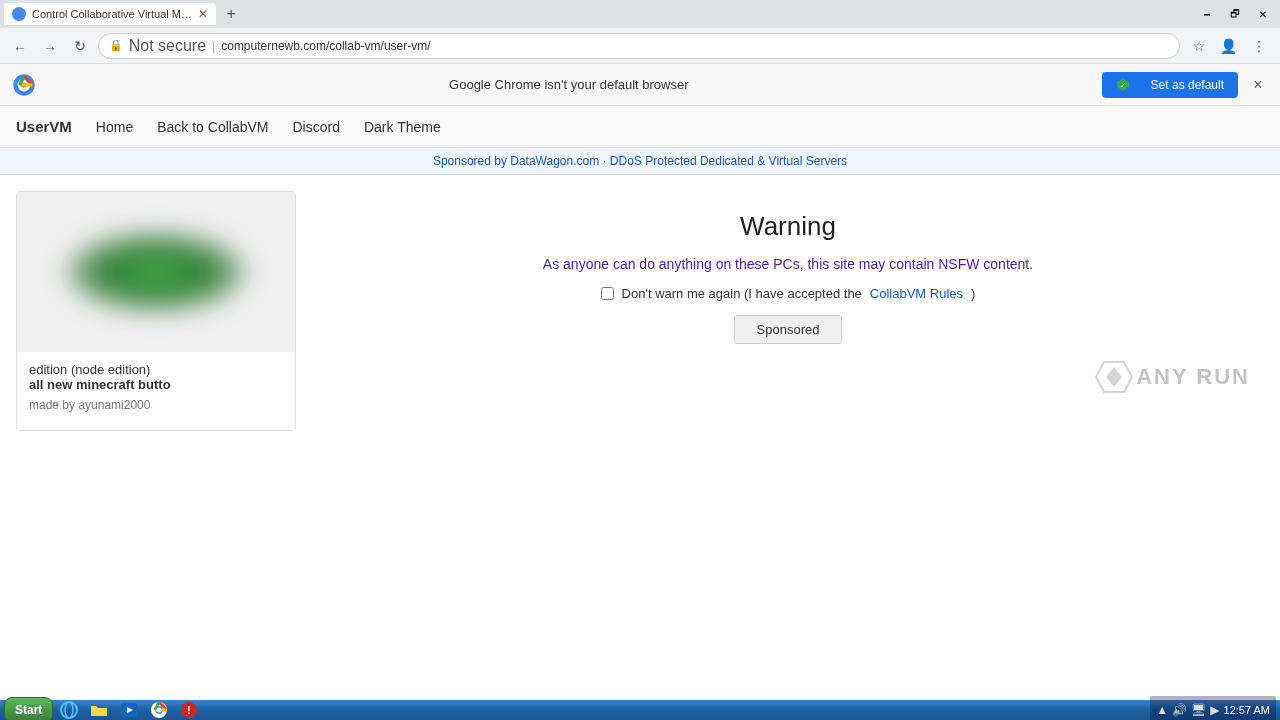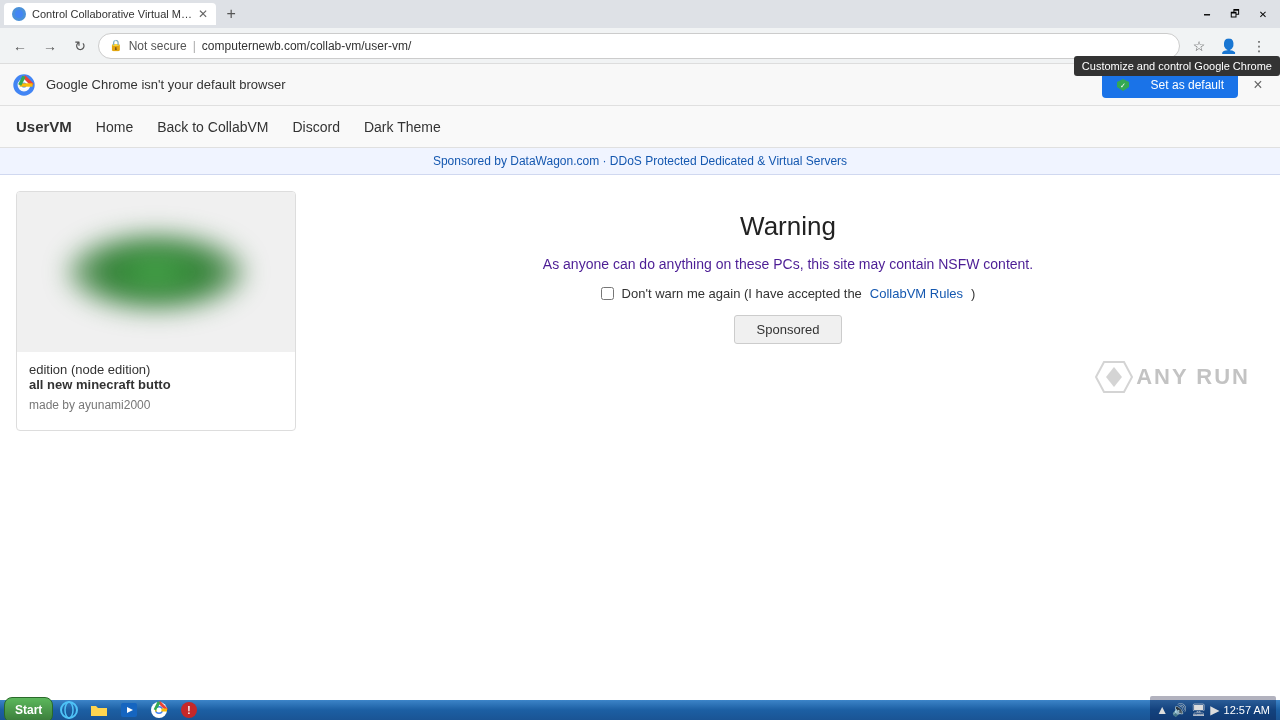--- a/index.html
+++ b/index.html
@@ -118,21 +118,21 @@
     .lock-icon {
       color: #777;
       font-size: 11px;
     }
     .address-text {
       font-size: 12px;
       color: #333;
     }
     .address-not-secure {
       color: #555;
-      font-size: 12px;
+      font-size: 16px;
     }
     .toolbar-right {
       display: flex;
       align-items: center;
       gap: 4px;
     }
     .toolbar-icon {
       width: 26px;
       height: 26px;
       display: flex;
@@ -170,20 +170,21 @@
     }
     .chrome-logo {
       width: 24px;
       height: 24px;
       flex-shrink: 0;
     }
     .banner-text {
       font-size: 13px;
       color: #333;
       flex: 1;
+      text-align: center;
     }
     .set-default-btn {
       background: #1a73e8;
       color: #fff;
       border: none;
       border-radius: 4px;
       padding: 6px 14px;
       font-size: 12px;
       cursor: pointer;
       display: flex;
@@ -436,21 +437,20 @@
     <span class="lock-icon">🔒</span>
     <span class="address-not-secure">Not secure</span>
     <span style="color:#aaa">|</span>
     <span class="address-text">computernewb.com/collab-vm/user-vm/</span>
   </div>
   <div class="toolbar-right">
     <div class="toolbar-icon">☆</div>
     <div class="toolbar-icon">👤</div>
     <div class="toolbar-icon">⋮</div>
   </div>
-  <div class="chrome-menu-tooltip">Customize and control Google Chrome</div>
 </div>
 
 <div class="default-browser-banner">
   <svg class="chrome-logo" viewBox="0 0 28 28">
     <circle cx="14" cy="14" r="10" fill="none" stroke="#4285f4" stroke-width="5"></circle>
     <circle cx="14" cy="14" r="5" fill="#fff"></circle>
     <circle cx="14" cy="14" r="3" fill="#4285f4"></circle>
     <path d="M14 4 L24 14" stroke="#ea4335" stroke-width="4"></path>
     <path d="M24 14 L9 14" stroke="#fbbc05" stroke-width="4"></path>
     <path d="M9 14 L14 4" stroke="#34a853" stroke-width="4"></path>

